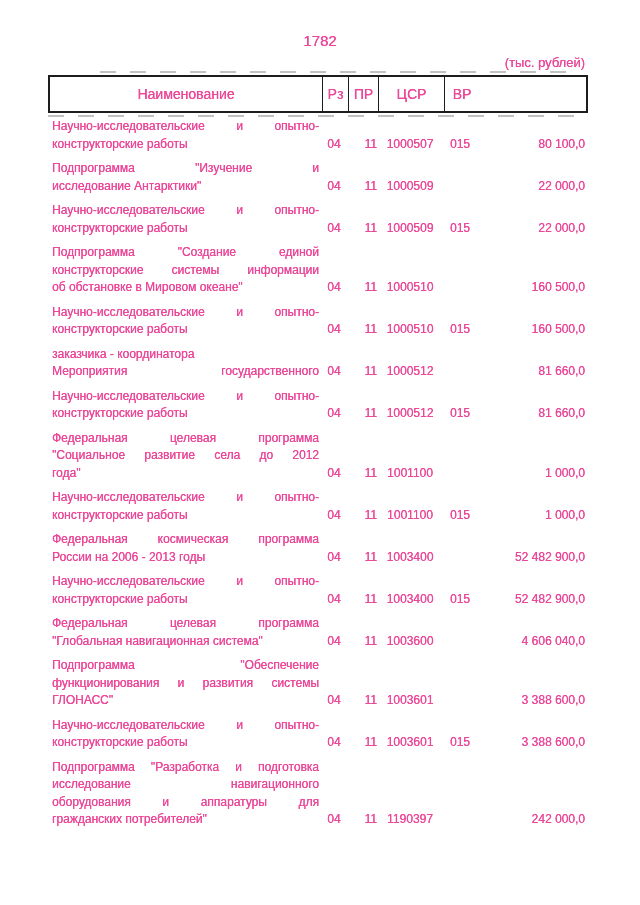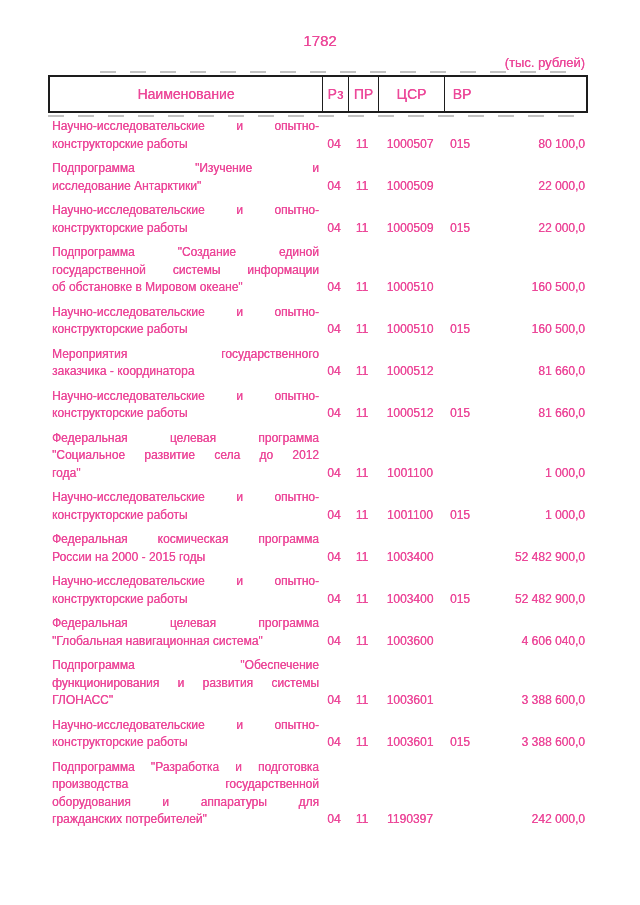--- a/index.html
+++ b/index.html
@@ -23,21 +23,21 @@
   .scan-artifact{position:absolute;height:1.6px;opacity:.55;
     background:repeating-linear-gradient(90deg,#8f8f8f 0 16px,transparent 16px 30px);}
   .a1{top:71px;left:100px;width:472px;}
   .a2{top:115px;left:48px;width:540px;}
   
   .tbody{margin:5px 0 0 48px;width:540px;font-size:12px;line-height:17.5px;}
   .row{display:flex;align-items:flex-end;margin-bottom:7px;}
   .c{box-sizing:border-box;}
   .c.name{width:273px;padding:0 2px 0 4px;}
   .c.rz{width:26px;text-align:center;}
-  .c.pr{width:30px;text-align:center;}
+  .c.pr{width:30px;text-align:right;}
   .c.csr{width:66px;text-align:center;}
   .c.vr{width:34px;text-align:center;}
   .c.sum{flex:1;text-align:right;padding-right:3px;}
   .nl{text-align:left;}
   .nl.just{text-align:justify;text-align-last:justify;}
 </style>
 </head>
 <body>
 
 <div class="page">
@@ -89,21 +89,21 @@
     <div class="c rz">04</div>
     <div class="c pr">11</div>
     <div class="c csr">1000509</div>
     <div class="c vr">015</div>
     <div class="c sum">22 000,0</div>
   </div>
 
   <div class="row">
     <div class="c name">
           <div class="nl just">Подпрограмма "Создание единой</div>
-          <div class="nl just">государственной системы информации</div>
+          <div class="nl just">конструкторские системы информации</div>
           <div class="nl">об обстановке в Мировом океане"</div>
         </div>
     <div class="c rz">04</div>
     <div class="c pr">11</div>
     <div class="c csr">1000510</div>
     <div class="c vr"></div>
     <div class="c sum">160 500,0</div>
   </div>
 
   <div class="row">
@@ -113,22 +113,22 @@
         </div>
     <div class="c rz">04</div>
     <div class="c pr">11</div>
     <div class="c csr">1000510</div>
     <div class="c vr">015</div>
     <div class="c sum">160 500,0</div>
   </div>
 
   <div class="row">
     <div class="c name">
+          <div class="nl">заказчика - координатора</div>
           <div class="nl just">Мероприятия государственного</div>
-          <div class="nl">заказчика - координатора</div>
         </div>
     <div class="c rz">04</div>
     <div class="c pr">11</div>
     <div class="c csr">1000512</div>
     <div class="c vr"></div>
     <div class="c sum">81 660,0</div>
   </div>
 
   <div class="row">
     <div class="c name">
@@ -163,21 +163,21 @@
     <div class="c rz">04</div>
     <div class="c pr">11</div>
     <div class="c csr">1001100</div>
     <div class="c vr">015</div>
     <div class="c sum">1 000,0</div>
   </div>
 
   <div class="row">
     <div class="c name">
           <div class="nl just">Федеральная космическая программа</div>
-          <div class="nl">России на 2000 - 2015 годы</div>
+          <div class="nl">России на 2006 - 2013 годы</div>
         </div>
     <div class="c rz">04</div>
     <div class="c pr">11</div>
     <div class="c csr">1003400</div>
     <div class="c vr"></div>
     <div class="c sum">52 482 900,0</div>
   </div>
 
   <div class="row">
     <div class="c name">
@@ -224,21 +224,21 @@
     <div class="c rz">04</div>
     <div class="c pr">11</div>
     <div class="c csr">1003601</div>
     <div class="c vr">015</div>
     <div class="c sum">3 388 600,0</div>
   </div>
 
   <div class="row">
     <div class="c name">
           <div class="nl just">Подпрограмма "Разработка и подготовка</div>
-          <div class="nl just">производства государственной</div>
+          <div class="nl just">исследование навигационного</div>
           <div class="nl just">оборудования и аппаратуры для</div>
           <div class="nl">гражданских потребителей"</div>
         </div>
     <div class="c rz">04</div>
     <div class="c pr">11</div>
     <div class="c csr">1190397</div>
     <div class="c vr"></div>
     <div class="c sum">242 000,0</div>
   </div>
 </div>

